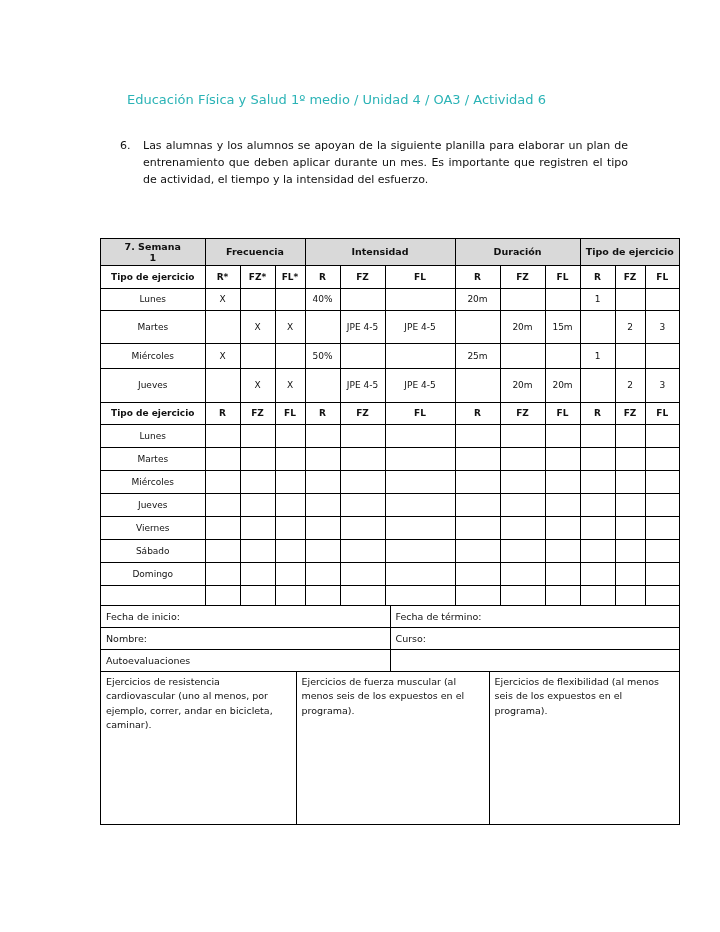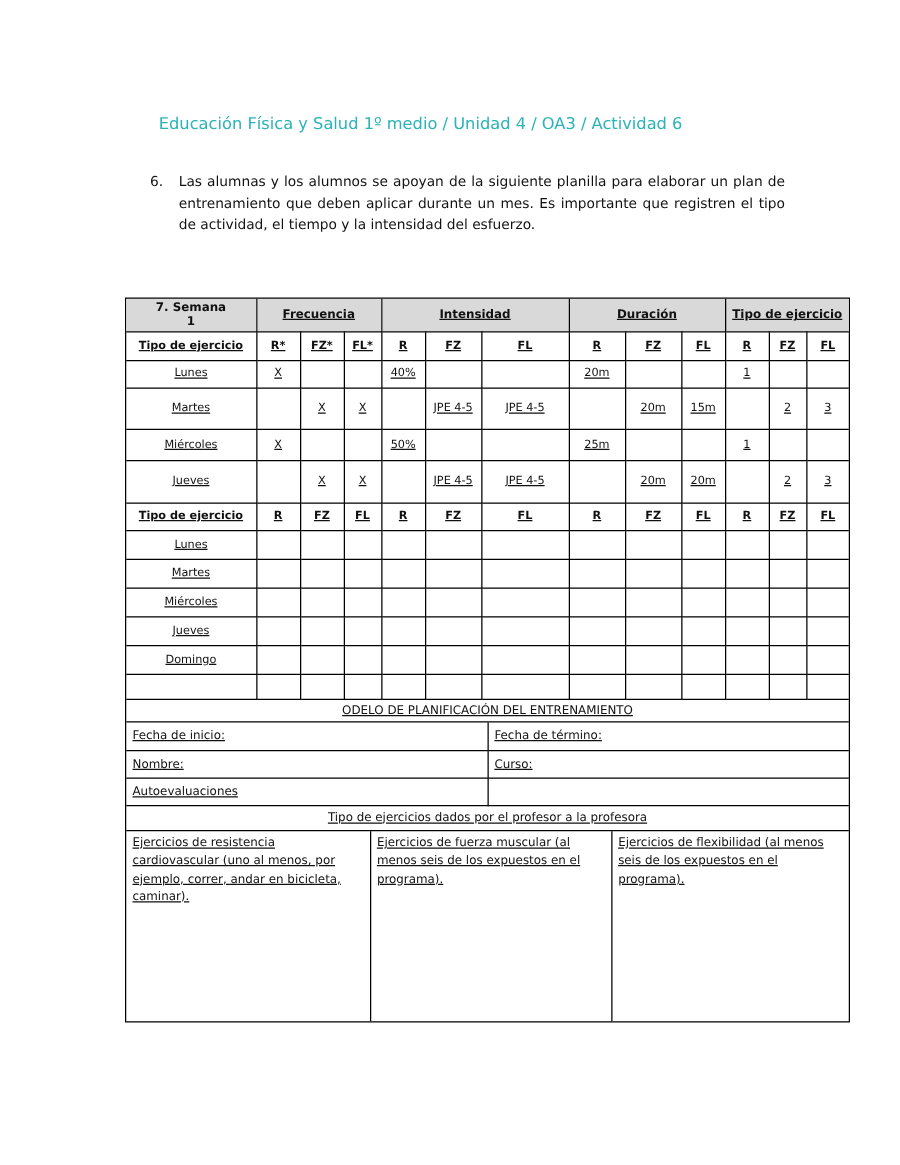--- a/index.html
+++ b/index.html
@@ -16,21 +16,20 @@
   .instruction {
     position: absolute; left: 120px; top: 137px; width: 508px;
     font-size: 11px; line-height: 1.55; display: flex;
   }
   .instruction .num { width: 23px; flex: none; }
   .instruction p { text-align: justify; flex: 1; }
 
   .sheet {
     position: absolute; left: 100px; top: 238px; width: 580px;
     border: 1px solid var(--border-color, #000);
-    text-decoration: underline;
   }
   table { border-collapse: collapse; width: 100%; table-layout: fixed; }
   td {
     border-right: 1px solid var(--border-color, #000);
     border-bottom: 1px solid var(--border-color, #000);
     font-size: 9px; padding: 1px 2px; text-align: center;
     vertical-align: middle; overflow: hidden;
   }
   tr > td:last-child { border-right: none; }
   .hdr td { background: var(--header-bg, #d9d9d9); font-weight: bold; font-size: 9.5px; }
@@ -246,21 +245,51 @@
       <td></td>
           <td></td>
       <td></td>
           <td></td>
       <td></td>
           <td></td>
       <td></td>
           <td></td>
     </tr>
 
-
+    <tr class="rh23">
+      <td>Viernes</td>
+      <td></td>
+          <td></td>
+      <td></td>
+          <td></td>
+      <td></td>
+          <td></td>
+      <td></td>
+          <td></td>
+      <td></td>
+          <td></td>
+      <td></td>
+          <td></td>
+    </tr>
+
+    <tr class="rh23">
+      <td>Sábado</td>
+      <td></td>
+          <td></td>
+      <td></td>
+          <td></td>
+      <td></td>
+          <td></td>
+      <td></td>
+          <td></td>
+      <td></td>
+          <td></td>
+      <td></td>
+          <td></td>
+    </tr>
 
     <tr class="rh23">
       <td>Domingo</td>
       <td></td>
           <td></td>
       <td></td>
           <td></td>
       <td></td>
           <td></td>
       <td></td>
@@ -282,27 +311,20 @@
       <td></td>
           <td></td>
       <td></td>
           <td></td>
       <td></td>
           <td></td>
     </tr>
   </tbody>
     </table>
 
-  <table>
-    <tbody>
-        <tr class="rh18">
-      <td class="center95">ODELO DE PLANIFICACIÓN DEL ENTRENAMIENTO</td>
-    </tr>
-  </tbody>
-    </table>
 
   <table>
     <colgroup>
         <col style="width:289px">
         <col style="width:289px">
       </colgroup>
     <tbody>
         <tr class="rh22">
       <td class="lbl">Fecha de inicio:</td>
       <td class="lbl">Fecha de término:</td>
@@ -311,27 +333,20 @@
       <td class="lbl">Nombre:</td>
       <td class="lbl">Curso:</td>
     </tr>
     <tr class="rh22">
       <td class="lbl">Autoevaluaciones</td>
       <td></td>
     </tr>
   </tbody>
     </table>
 
-  <table>
-    <tbody>
-        <tr class="rh20">
-      <td class="center95">Tipo de ejercicios dados por el profesor a la profesora</td>
-    </tr>
-  </tbody>
-    </table>
 
   <table class="last">
     <colgroup>
         <col style="width:195px">
         <col style="width:193px">
         <col style="width:190px">
       </colgroup>
     <tbody>
         <tr class="rh152">
       <td class="para">Ejercicios de resistencia cardiovascular (uno al menos, por ejemplo, correr, andar en bicicleta, caminar).</td>

